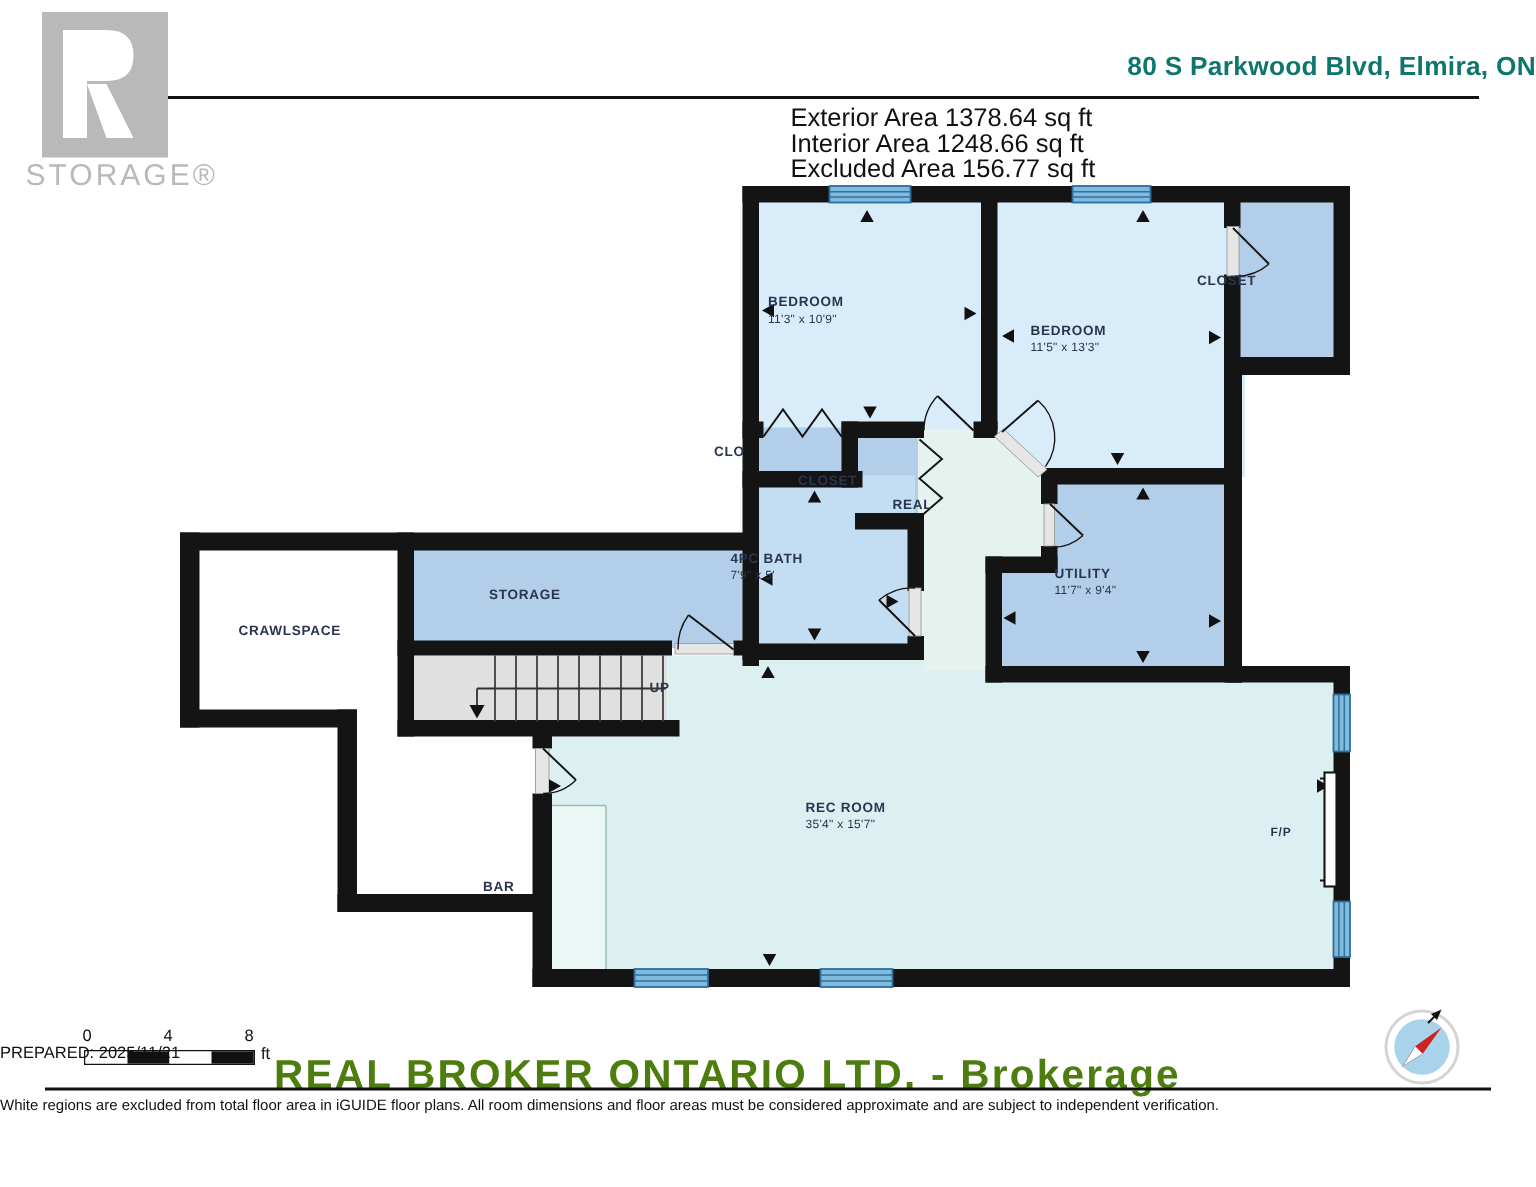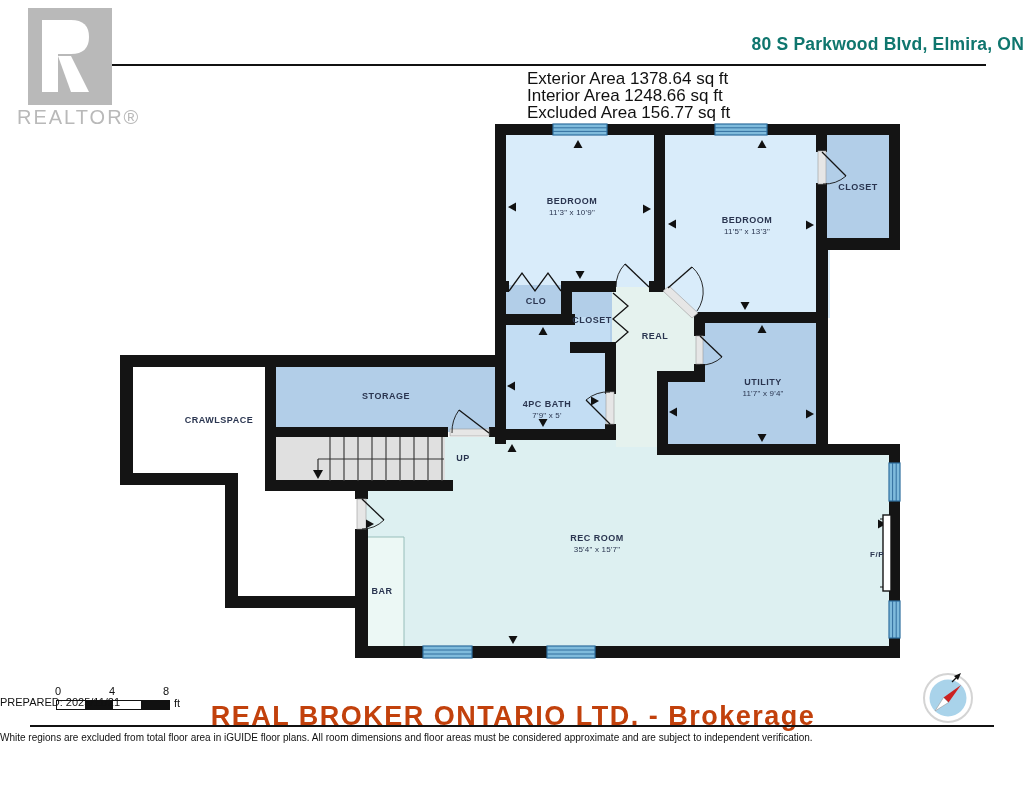--- a/index.html
+++ b/index.html
@@ -5,30 +5,30 @@
   html,body { margin:0; padding:0; background:#fff; }
   body { font-family:"Liberation Sans", sans-serif; }
   #page { position:relative; width:1024px; height:791px; background:#fff; overflow:hidden; }
   #plan-svg { position:absolute; left:0; top:0; z-index:1; }
   .abs { position:absolute; }
   .title { top:34px; left:0; width:1024px; text-align:right; font-size:17.5px; font-weight:bold; color:#0f766e; letter-spacing:.2px; }
   .hline1 { top:64px; left:38px; width:948px; height:2px; background:#111; }
   .floor-label { top:70px; left:250px; width:270px; text-align:right; font-size:11.5px; font-weight:bold; color:#111; }
   .stats { top:70px; left:527px; font-size:17px; color:#111; line-height:17px; }
   .logo-text { top:106px; left:17px; font-size:20px; letter-spacing:2px; color:#b9b9b9; }
-  .rlabel { position:absolute; width:120px; text-align:center; font-size:9px; font-weight:bold; letter-spacing:.5px; color:#2a3550; line-height:11px; z-index:2; }
+  .rlabel { position:absolute; width:120px; font-size:9px; font-weight:bold; letter-spacing:.5px; color:#2a3550; line-height:11px; z-index:2; }
   .rdim { font-size:8px; font-weight:normal; letter-spacing:.2px; }
   .sm { font-size:8px; }
   .scale-num { position:absolute; width:16px; text-align:center; font-size:11px; color:#111; top:685px; z-index:2; }
   .scale-bar { top:700px; left:56px; width:112px; height:8px; border:1px solid #111; display:flex; z-index:2; }
   .scale-bar span { flex:1 1 25%; }
   .sc-w { background:#fff; } .sc-b { background:#111; }
   .scale-ft { top:697px; left:174px; font-size:11px; color:#111; z-index:2; }
   .prepared { top:696px; left:0; width:1024px; font-size:11px; color:#111; z-index:2; }
-  .watermark { top:701px; left:0; width:970px; text-align:center; font-size:27px; font-weight:bold; letter-spacing:1.5px; color:#c2410c; z-index:1; white-space:nowrap;padding-left:28px; }
+  .watermark { top:701px; left:0; width:970px; text-align:center; font-size:27px; font-weight:bold; letter-spacing:1.5px; color:#4d7c0f; z-index:1; white-space:nowrap; }
   .hline2 { top:725px; left:30px; width:964px; height:2px; background:#111; z-index:2; }
   .disclaimer { top:732px; left:0; width:1024px; font-size:10px; color:#111; z-index:2; }
   .wall { fill:#141414; }
   .tread { stroke:#3f3f3f; stroke-width:1.2; }
   .doorline { stroke:#141414; stroke-width:1.3; fill:none; }
   .doorarc { stroke:#141414; stroke-width:.9; fill:none; }
   .doorstrip { fill:#e6e6e6; stroke:#9a9a9a; stroke-width:.6; }
   .arrow { fill:#111; }
   .winframe { stroke:#2d6e9e; stroke-width:1.2; fill:#7fbbdc; }
   .winline { stroke:#336f9e; stroke-width:1; }
@@ -215,21 +215,21 @@
     </g>
   </svg>
 
   <div class="abs title">80 S Parkwood Blvd, Elmira, ON</div>
   <div class="abs hline1"></div>
   <div class="abs stats">
     <div>Exterior Area 1378.64 sq ft</div>
     <div>Interior Area 1248.66 sq ft</div>
     <div>Excluded Area 156.77 sq ft</div>
   </div>
-  <div class="abs logo-text">REALTOR®</div>
+  <div class="abs logo-text">STORAGE®</div>
 
   <div class="rlabel" style="left:512px; top:196px;">
     <div>BEDROOM</div>
     <div class="rdim">11'3" x 10'9"</div>
   </div>
   <div class="rlabel" style="left:687px; top:215px;">
     <div>BEDROOM</div>
     <div class="rdim">11'5" x 13'3"</div>
   </div>
   <div class="rlabel" style="left:798px; top:182px;">
@@ -237,21 +237,21 @@
   </div>
   <div class="rlabel" style="left:476px; top:296px;">
     <div>CLO</div>
   </div>
   <div class="rlabel" style="left:532px; top:315px;">
     <div>CLOSET</div>
   </div>
   <div class="rlabel" style="left:595px; top:331px;">
     <div>REAL</div>
   </div>
-  <div class="rlabel" style="left:487px; top:367px;margin-top:32px;">
+  <div class="rlabel" style="left:487px; top:367px;">
     <div>4PC BATH</div>
     <div class="rdim">7'9" x 5'</div>
   </div>
   <div class="rlabel" style="left:703px; top:377px;">
     <div>UTILITY</div>
     <div class="rdim">11'7" x 9'4"</div>
   </div>
   <div class="rlabel" style="left:326px; top:391px;">
     <div>STORAGE</div>
   </div>

